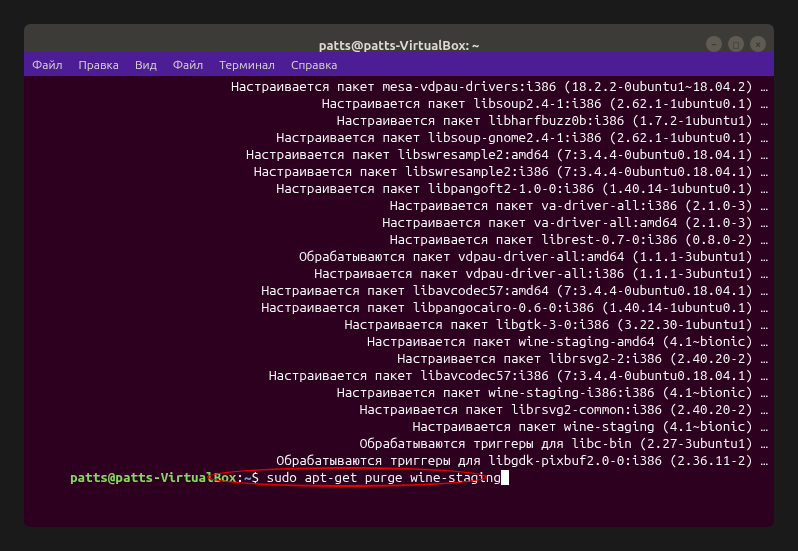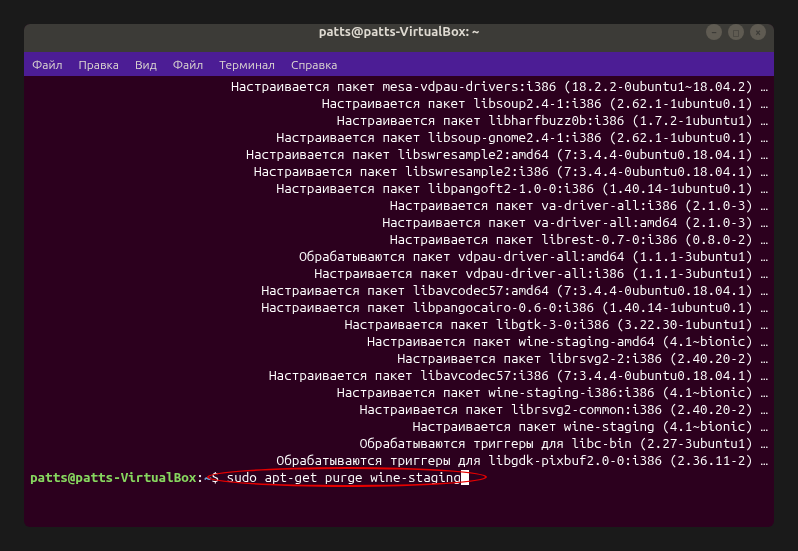--- a/index.html
+++ b/index.html
@@ -20,21 +20,21 @@
       border-radius: 6px;
       overflow: hidden;
       height: 100%;
       display: flex;
       flex-direction: column;
     }
     .titlebar {
       background: #3c3b37;
       height: 28px;
       display: flex;
-      align-items: flex-start;
+      align-items: flex-end;
       justify-content: center;
       position: relative;
     }
     .title {
       color: #dfdbd2;
       font-family: "Ubuntu", sans-serif;
       font-size: 13px;
       font-weight: bold;
     }
     .window-controls {
@@ -83,20 +83,21 @@
       white-space: pre;
     }
     .prompt-line {
       display: flex;
       align-items: center;
       position: relative;
     }
     .prompt-user {
       color: #87d75f;
       font-weight: bold;
+      margin-left: 40px;
     }
     .prompt-colon {
       color: #ffffff;
     }
     .prompt-path {
       color: #729fcf;
       font-weight: bold;
     }
     .prompt-dollar {
       color: #ffffff;

